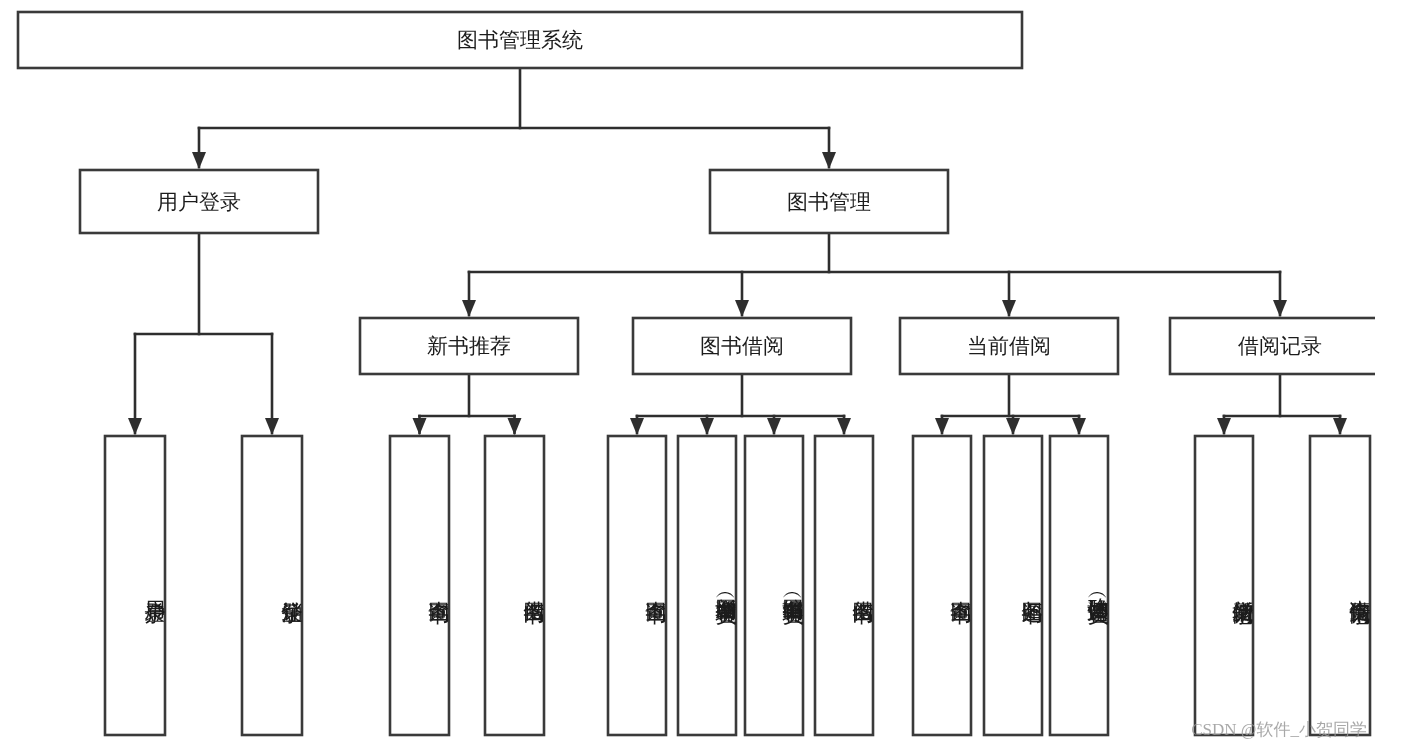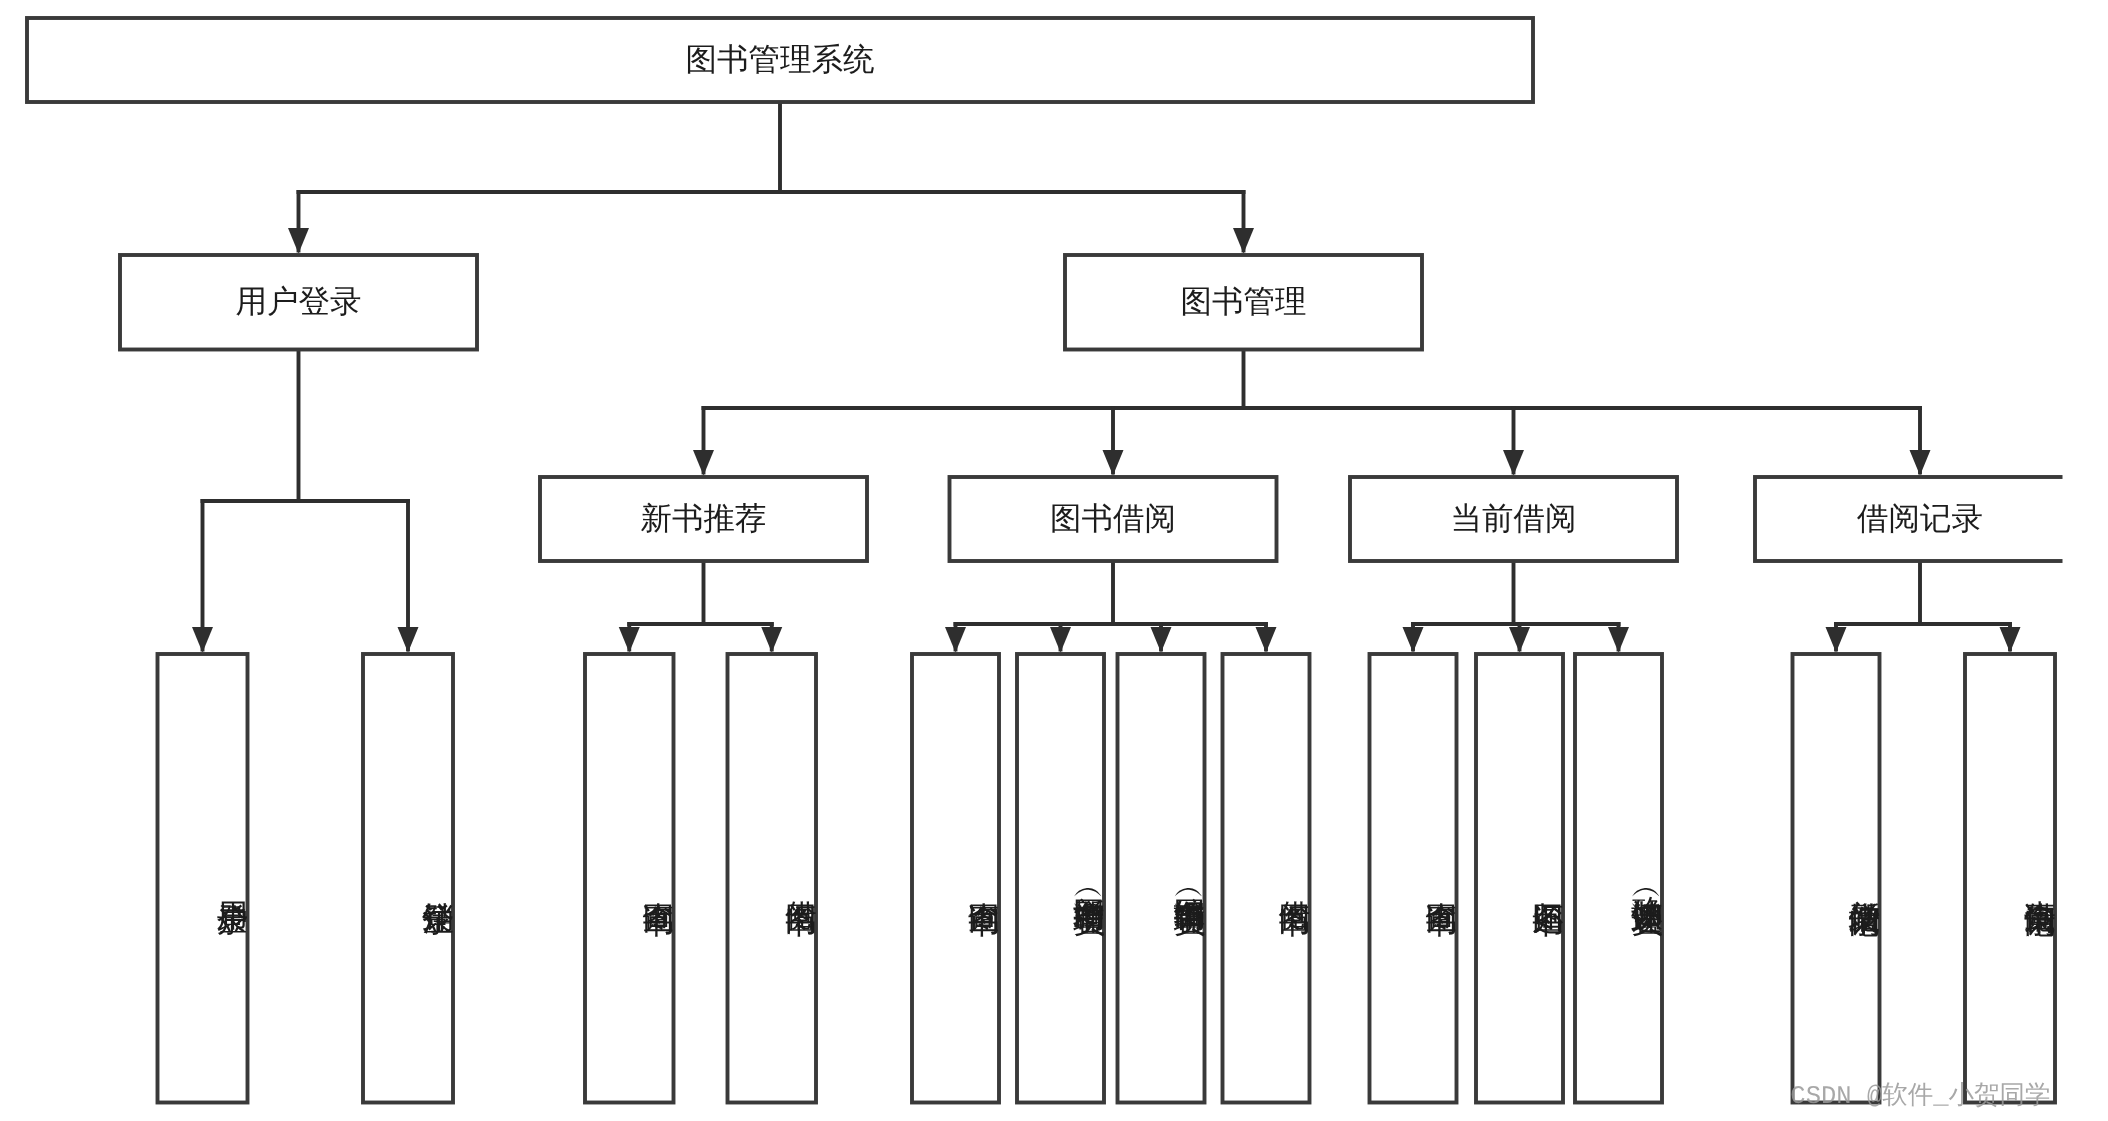--- a/index.html
+++ b/index.html
@@ -58,21 +58,21 @@
     display: flex;
     align-items: flex-start;
     justify-content: center;
     white-space: nowrap;
     pointer-events: none;
   }
   .watermark {
     position: absolute;
     right: 8px;
     bottom: 6px;
-    font-family: Liberation Mono, monospace;
+    font-family: Liberation Serif, serif;
     font-size: 17px;
     color: #9a9a9a;
     opacity: 0.85;
     white-space: nowrap;
   }
 </style>
 </head>
 <body>
 
 <div id="diagram-root">

